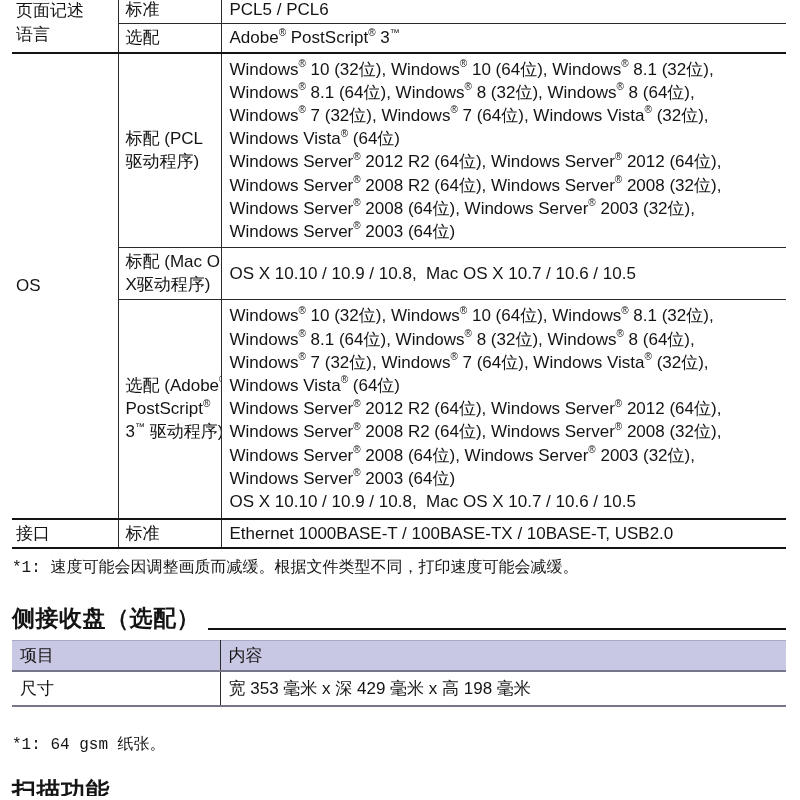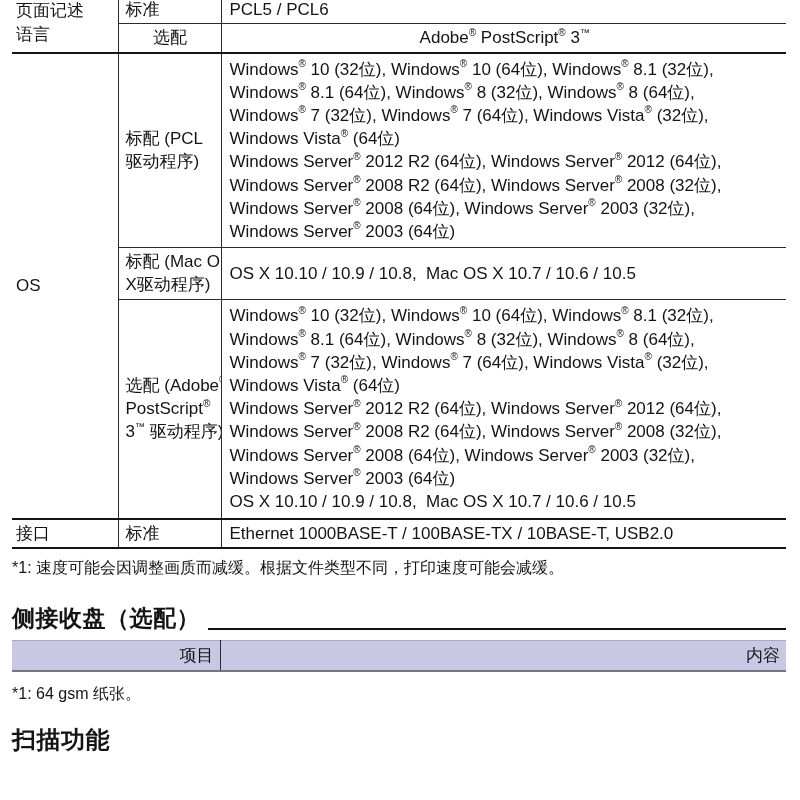--- a/index.html
+++ b/index.html
@@ -37,20 +37,21 @@
   .bB2 { border-bottom: 2px solid #141414; }
   .vtop { vertical-align: top !important; padding-top: 3px !important; }
   .line { white-space: pre; }
   sup { font-size: 10px; line-height: 0; position: relative; top: -1px; vertical-align: super; letter-spacing: 0; }
   
   .footnote {
     font-size: 16px;
     line-height: 20px;
     margin-top: 9px;
     white-space: pre;
+    font-family: Liberation Mono, monospace;
   }
   
   .section {
     display: flex;
     align-items: flex-end;
     margin-top: 26px;
     height: 30px;
     text-align: center;
   }
   .section .title {
@@ -69,21 +70,20 @@
     border-collapse: collapse;
     table-layout: fixed;
     width: 774px;
     margin-top: 6px;
   }
   table.tray td {
     font-size: 17px;
     line-height: 22px;
     vertical-align: middle;
     padding: 2px 6px 2px 8px;
-    text-align: right;
   }
   table.tray td.c1 { border-right: 1px solid #2b2b2b; }
   table.tray tr.thead td {
     background: #c9c8e4;
     border-top: 1px solid #a9a8c4;
     border-bottom: 2px solid #76758a;
     height: 25px;
   }
   table.tray tr.trow1 td { height: 29px; border-bottom: 1px solid #8f8f9c; }
   table.tray tr.trow2 td { height: 29px; border-bottom: 2px solid #76758a; }
@@ -108,21 +108,21 @@
       </colgroup>
     <tbody>
       <tr style="height:26px;">
         <td class="c1 vtop bB2" rowspan="2" style="line-height:24px;">
             <div class="line fmt">页面记述</div>
             <div class="line fmt">语言</div>
           </td>
         <td class="c2 bB1">标准</td>
         <td class="c3 bB1">PCL5 / PCL6</td>
       </tr>
-      <tr style="height:29px;text-align:center;">
+      <tr style="height:29px;">
         <td class="c2 bB2">选配</td>
         <td class="c3 bB2 fmt">Adobe<sup>®</sup> PostScript<sup>®</sup> 3<sup>™</sup></td>
       </tr>
       <tr style="height:195px;">
         <td class="c1 bB2" rowspan="3">OS</td>
         <td class="c2 bB1">
             <div class="line fmt">标配 (PCL</div>
             <div class="line fmt">驱动程序)</div>
           </td>
         <td class="c3 bB1">
@@ -179,20 +179,24 @@
   <table class="tray">
     <colgroup>
         <col style="width:208px">
         <col style="width:566px">
       </colgroup>
     <tbody>
       <tr class="thead">
         <td class="c1">项目</td>
         <td>内容</td>
       </tr>
+      <tr class="trow2">
+        <td class="c1">尺寸</td>
+        <td>宽 353 毫米 x 深 429 毫米 x 高 198 毫米</td>
+      </tr>
     </tbody>
   </table>
 
-  <div class="footnote" style="margin-top:12px;">*1: 64 gsm 纸张。</div>
+  <div class="footnote" style="margin-top:28px;">*1: 64 gsm 纸张。</div>
 
   <div class="scan-heading">扫描功能</div>
 
 </div>
 
 </body></html>

